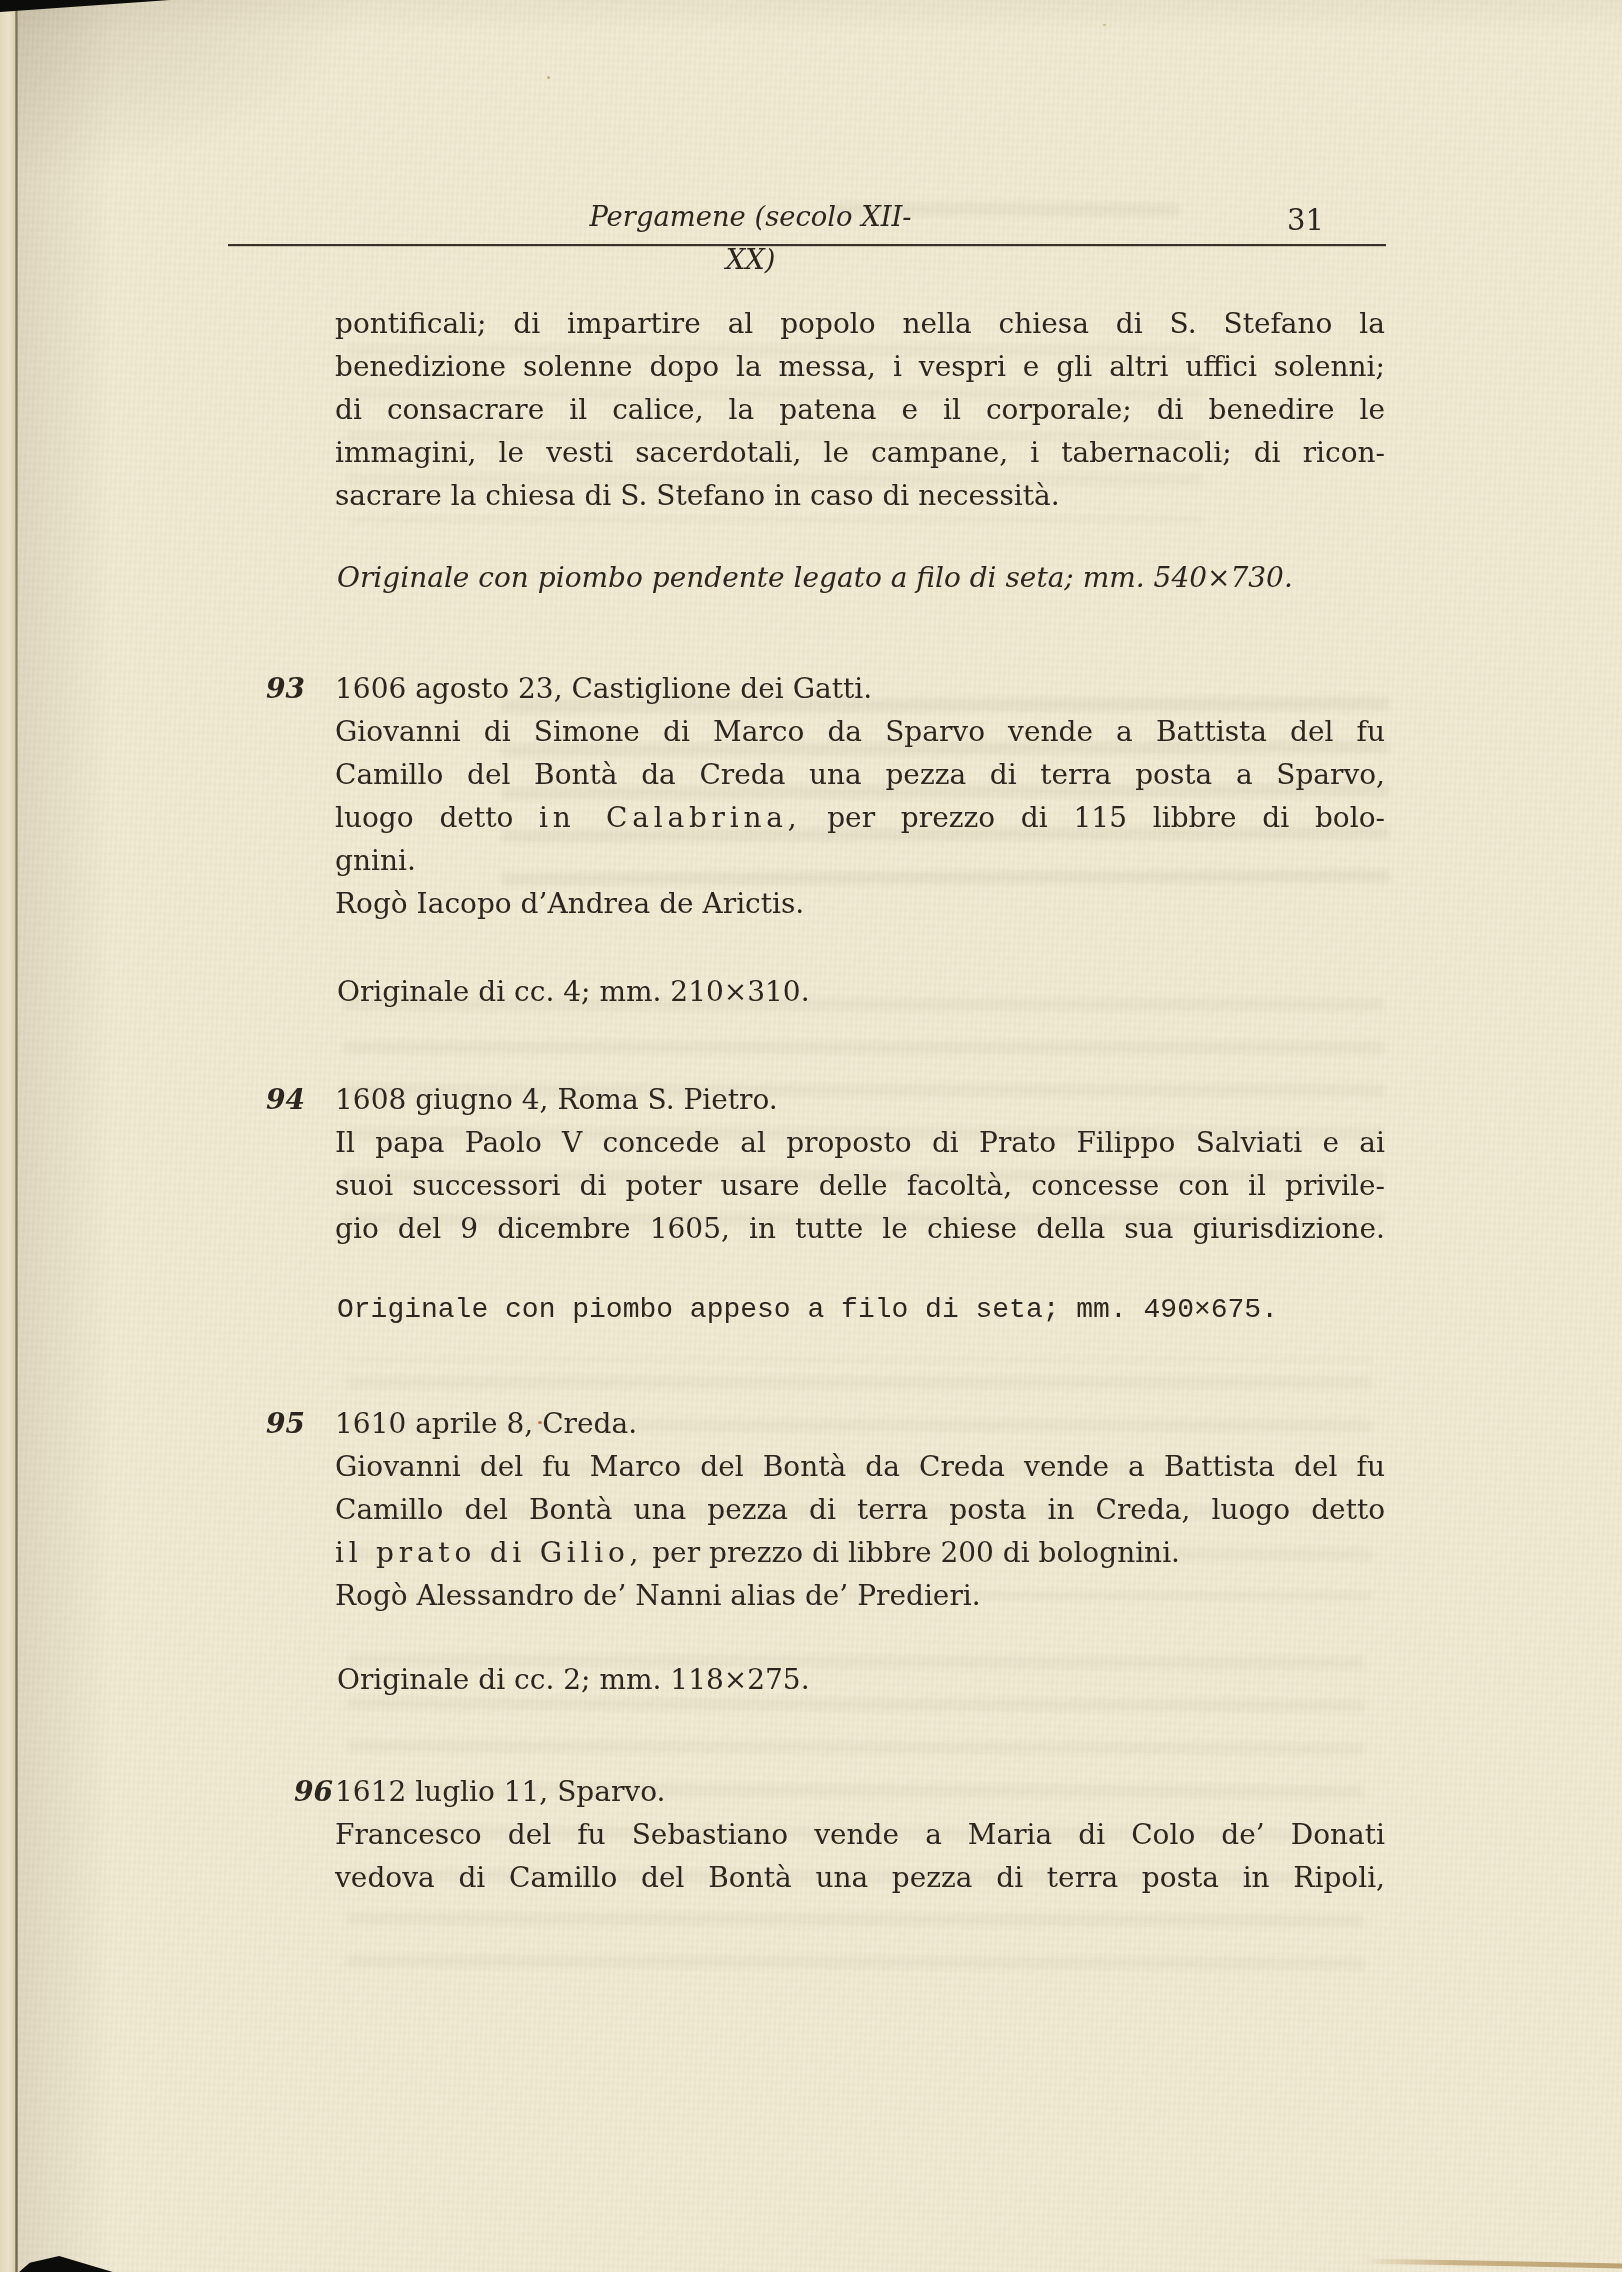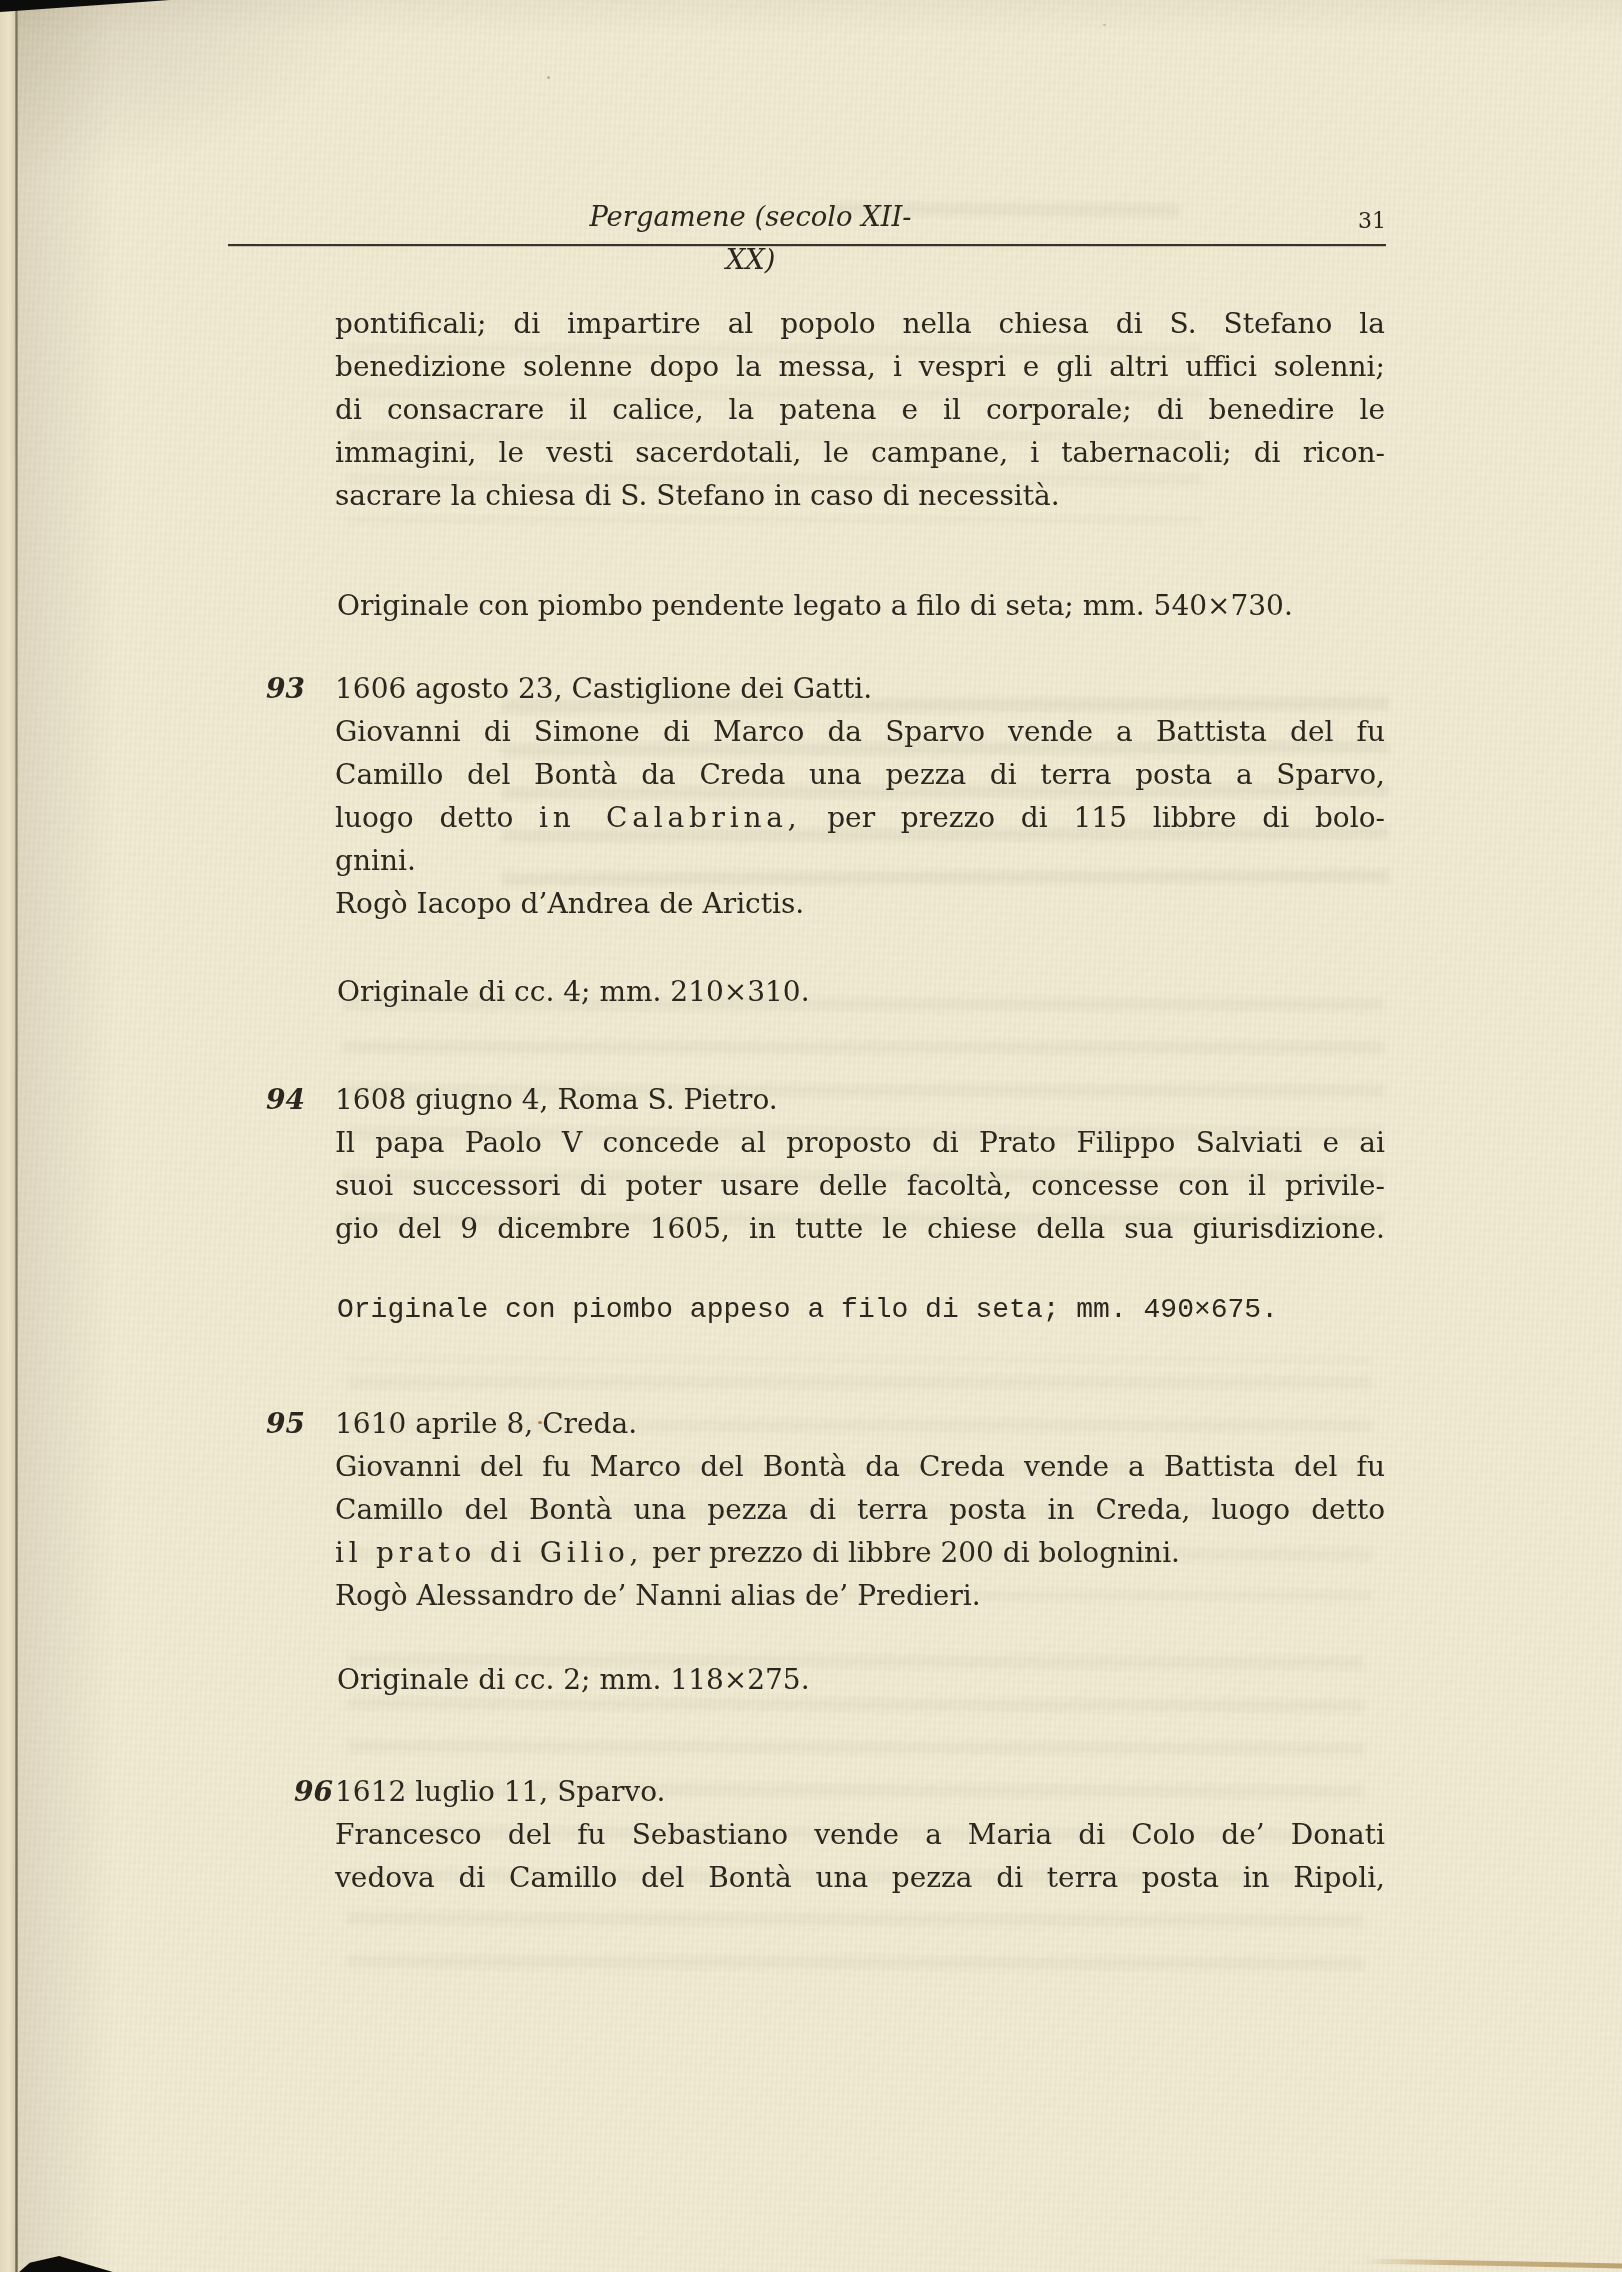--- a/index.html
+++ b/index.html
@@ -30,36 +30,36 @@
   .wedge-bottom{position:absolute;left:18px;top:2256px;width:98px;height:17px;z-index:6;
         background:#0c0c0a;clip-path:polygon(0 100%,100% 100%,42% 0,12% 40%);}
   .brline{position:absolute;left:1361px;top:2261px;width:262px;height:4.8px;z-index:5;opacity:.85;
         background:linear-gradient(90deg, rgba(195,168,119,0), #c3a877 35%, #b3965f);
         transform:rotate(1.05deg);}
 
   
   .header-title{position:absolute;left:569px;top:195px;width:363px;height:43px;z-index:4;
         font-style:italic;font-size:27.4px;line-height:43px;text-align:center;}
   .page-num{position:absolute;left:1225px;top:199px;width:161px;height:43px;z-index:4;
-        font-size:22px;line-height:43px;text-align:right;}
+        font-size:29px;line-height:43px;text-align:center;}
   .rule{position:absolute;left:228px;top:244px;width:1158px;height:2.4px;z-index:4;
         background:#38322a;box-shadow:0 0.8px 0 rgba(56,50,42,.25);}
 
   
   .textblock{position:absolute;left:335px;width:1050px;z-index:4;}
   .tline{font-size:28px;line-height:43px;height:43px;white-space:nowrap;}
   .tline.just{white-space:normal;text-align:justify;text-align-last:justify;text-justify:inter-word;}
   .sperr{letter-spacing:.17em;}
   .entry-number{position:absolute;left:266px;width:52px;z-index:4;
         font-weight:bold;font-size:28px;line-height:43px;font-style:italic;}
   .prov{position:absolute;left:337px;z-index:4;font-size:28px;line-height:43px;white-space:nowrap;}
 
   
   .b-intro{top:302px;}
-  .b-prov1{top:584px;}
+  .b-prov1{top:556px;font-style:italic;}
   .n-93{top:667px;} .b-e93{top:667px;}
   .b-prov2{top:970px;}
   .n-94{top:1078px;} .b-e94{top:1078px;}
   .b-prov3{top:1288px;font-family:Liberation Mono, monospace;}
   .n-95{top:1402px;} .b-e95{top:1402px;}
   .b-prov4{top:1658px;}
   .n-96{top:1770px;margin-left:28px;} .b-e96{top:1770px;}
 
   
   .ghost{position:absolute;z-index:2;pointer-events:none;filter:blur(2.4px);

